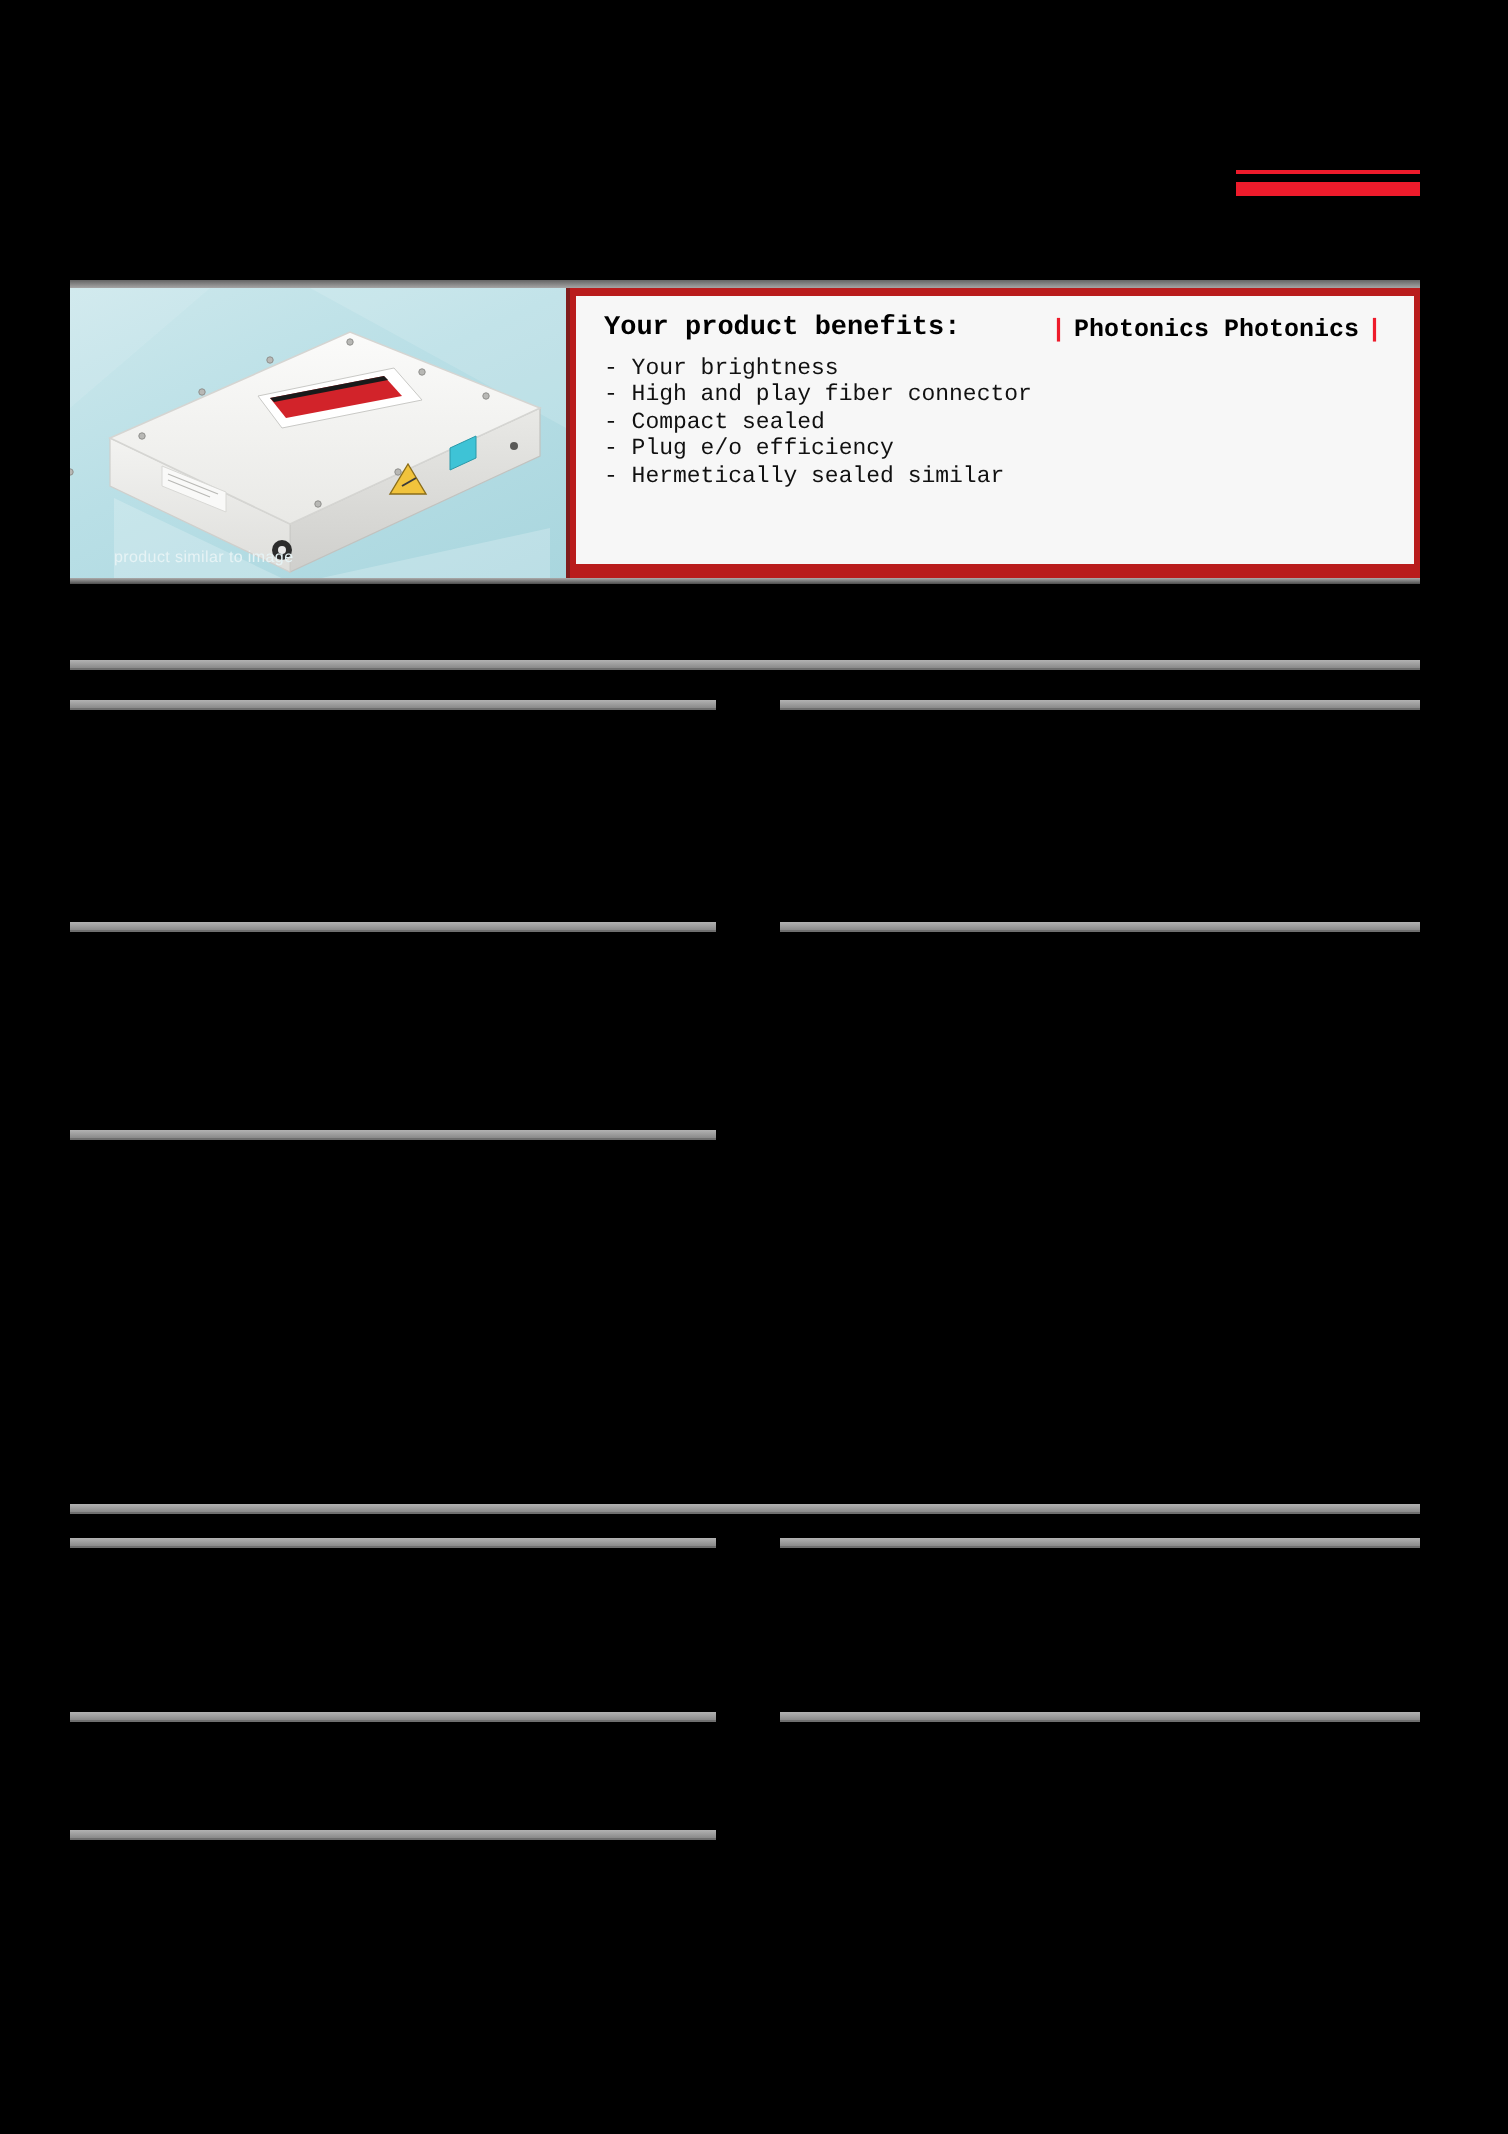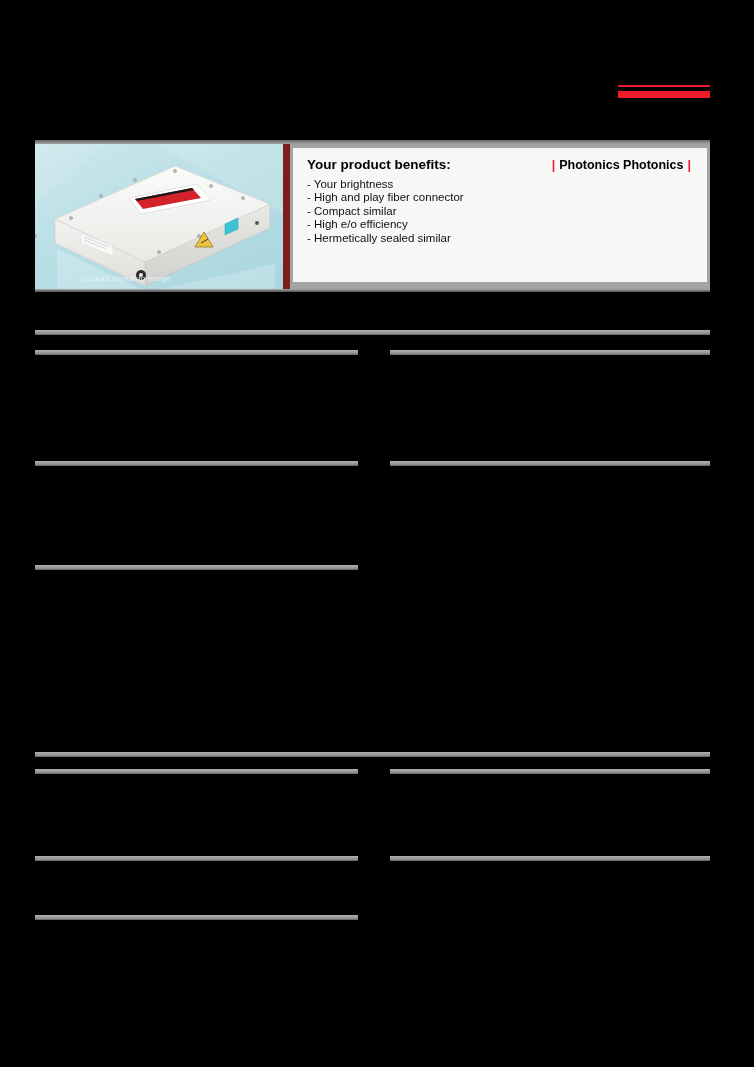--- a/index.html
+++ b/index.html
@@ -12,23 +12,23 @@
   .logo-rule.thin{top:9px;height:2px;}
   .logo-rule.thick{top:15px;height:7px;}
 
   
   .hero{position:absolute;left:35px;top:140px;width:675px;height:152px;}
   .hero-toprule{position:absolute;left:0;top:0;width:675px;height:4px;
     background:linear-gradient(#646464,#a5a5a5);}
   .hero-photo{position:absolute;left:0;top:4px;width:248px;height:145px;
     background:linear-gradient(155deg,#cde8ec 0%,#b9dfe6 45%,#a9d6de 100%);overflow:hidden;}
   .hero-photo svg{position:absolute;left:0;top:0;}
-  .photo-caption{position:absolute;left:1px;bottom:6px;font-size:8px;color:#e6f3f5;letter-spacing:.2px;padding-left:45px;}
+  .photo-caption{position:absolute;left:22px;bottom:6px;font-size:8px;color:#e6f3f5;letter-spacing:.2px;}
   .hero-panel{position:absolute;left:248px;top:4px;width:427px;height:145px;
-    background:#a3a3a3;border-left:7px solid #7f1d1d;box-sizing:border-box;}
+    background:#b91c1c;border-left:2px solid #7f1d1d;box-sizing:border-box;font-family:Liberation Mono, monospace;}
   .panel-inner{position:absolute;left:3px;top:4px;right:3px;bottom:7px;background:#f7f7f7;}
   .benefits-title{position:absolute;left:14px;top:9px;margin:0;font-size:13.5px;font-weight:bold;color:#000;}
   .brand-tag{position:absolute;right:12px;top:10px;font-size:12.5px;font-weight:bold;color:#000;white-space:nowrap;}
   .brand-tag .pipe{color:#ee1b2b;padding:0 4px;}
   .benefits{position:absolute;left:14px;top:30px;margin:0;padding:0;list-style:none;}
   .benefits li{font-size:11.5px;line-height:13.4px;color:#111;}
   .hero-bottomrule{position:absolute;left:0;top:149px;width:675px;height:3px;
     background:linear-gradient(#ababab,#4d4d4d);}
 
   
@@ -116,22 +116,22 @@
 
     <div class="hero-panel">
       <div class="panel-inner">
         <h2 class="benefits-title">Your product benefits:</h2>
         <div class="brand-tag">
           <span class="pipe">|</span><span>Photonics Photonics</span><span class="pipe">|</span>
         </div>
         <ul class="benefits">
           <li>- Your brightness</li>
           <li>- High and play fiber connector</li>
-          <li>- Compact similar</li>
-          <li>- High e/o efficiency</li>
+          <li>- Compact sealed</li>
+          <li>- Plug e/o efficiency</li>
           <li>- Hermetically sealed similar</li>
         </ul>
       </div>
     </div>
 
     <div class="hero-bottomrule"></div>
   </div>
 
   <div class="rule full rA"></div>
   <div class="rule colL rB"></div>

